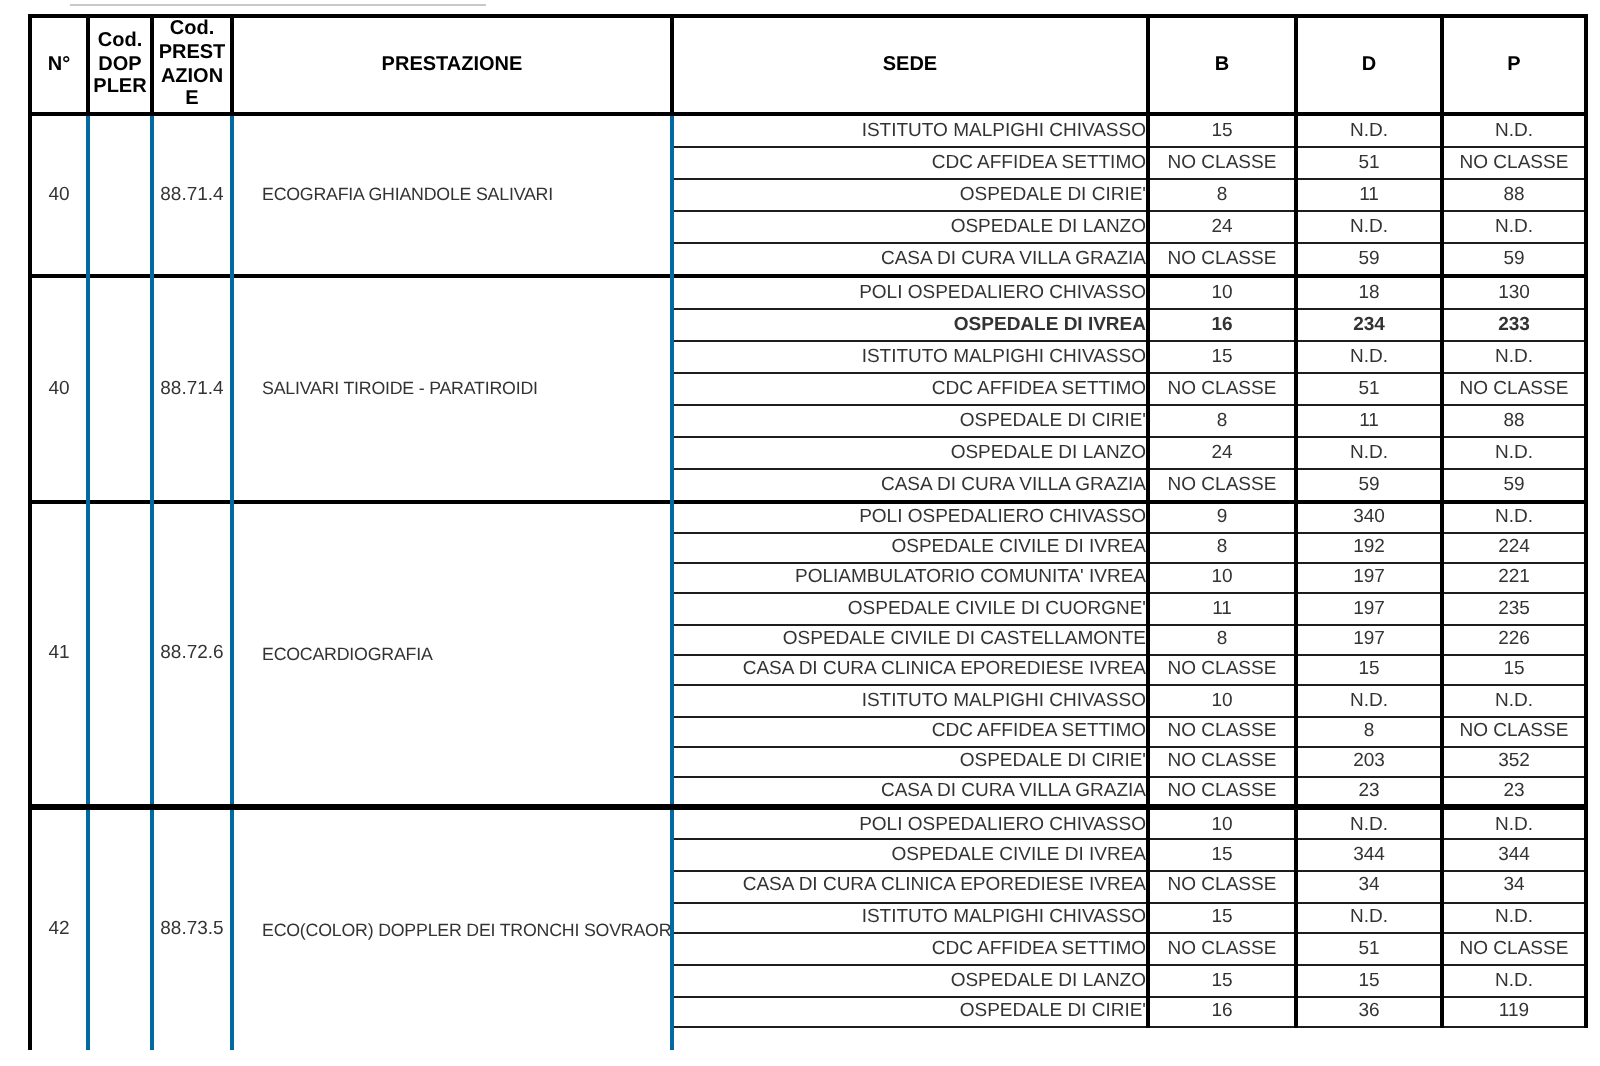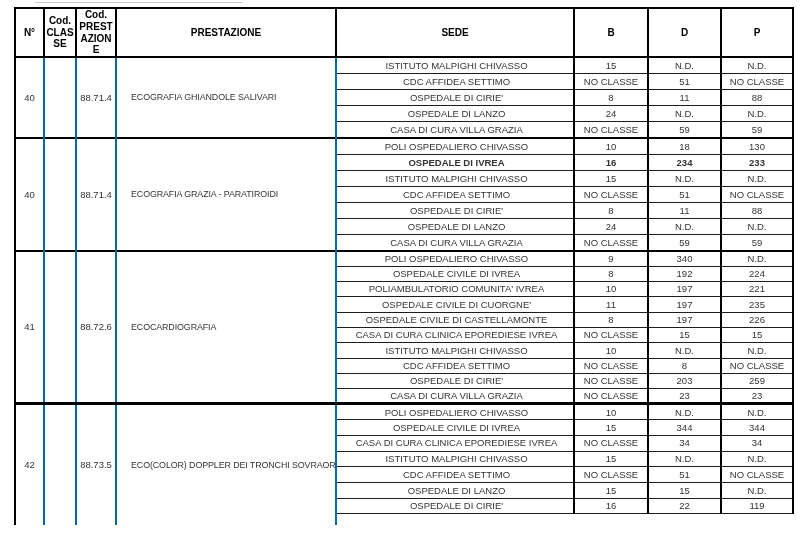--- a/index.html
+++ b/index.html
@@ -31,21 +31,21 @@
   tr.block-first > td{border-top:2px solid #000000;}
   tr.block-first.thick > td{border-top:3px solid #000000;}
   td.p-col{border-right:2px solid #000000;}
   td.left-cell{
     border-bottom:none;border-right:2px solid #0369a1;
     text-align:center;
   }
   td.prestazione-cell{
     text-align:left;padding-left:14px;font-size:8.9px;letter-spacing:-0.1px;
   }
-  td.sede-cell{text-align:center;padding-left:3px;margin-top:32px;}
+  td.sede-cell{text-align:right;padding-left:3px;margin-top:32px;}
   td.val-cell{text-align:center;}
   tr.ghost-row > td.ghost{border:none;background:transparent;}
 </style>
 </head>
 <body>
 
 <div class="top-artifact"></div>
 
 <table class="tbl">
   <colgroup>
@@ -54,21 +54,21 @@
     <col style="width:40px">
     <col style="width:220px">
     <col style="width:238px">
     <col style="width:74px">
     <col style="width:73px">
     <col style="width:72px">
   </colgroup>
   <thead>
     <tr style="height:49px">
       <th>N°</th>
-      <th>Cod. CLASSE</th>
+      <th>Cod. DOPPLER</th>
       <th>Cod. PRESTAZIONE</th>
       <th>PRESTAZIONE</th>
       <th>SEDE</th>
       <th>B</th>
       <th>D</th>
       <th>P</th>
     </tr>
   </thead>
   <tbody id="table-body">
       <tr class="block-first" style="height: 16.2px;">
@@ -102,21 +102,21 @@
       <tr style="height: 16.2px;">
         <td class="sede-cell">CASA DI CURA VILLA GRAZIA</td>
         <td class="val-cell">NO CLASSE</td>
         <td class="val-cell">59</td>
         <td class="val-cell p-col">59</td>
       </tr>
       <tr class="block-first" style="height: 16.14px;">
         <td rowspan="7" class="left-cell">40</td>
         <td rowspan="7" class="left-cell"></td>
         <td rowspan="7" class="left-cell">88.71.4</td>
-        <td rowspan="7" class="left-cell prestazione-cell">ECOGRAFIA GRAZIA - PARATIROIDI</td>
+        <td rowspan="7" class="left-cell prestazione-cell">SALIVARI TIROIDE - PARATIROIDI</td>
         <td class="sede-cell">POLI OSPEDALIERO CHIVASSO</td>
         <td class="val-cell">10</td>
         <td class="val-cell">18</td>
         <td class="val-cell p-col">130</td>
       </tr>
       <tr style="height: 16.14px; font-weight: bold;">
         <td class="sede-cell">OSPEDALE DI IVREA</td>
         <td class="val-cell">16</td>
         <td class="val-cell">234</td>
         <td class="val-cell p-col">233</td>
@@ -200,21 +200,21 @@
       <tr style="height: 15.3px;">
         <td class="sede-cell">CDC AFFIDEA SETTIMO</td>
         <td class="val-cell">NO CLASSE</td>
         <td class="val-cell">8</td>
         <td class="val-cell p-col">NO CLASSE</td>
       </tr>
       <tr style="height: 15.3px;">
         <td class="sede-cell">OSPEDALE DI CIRIE'</td>
         <td class="val-cell">NO CLASSE</td>
         <td class="val-cell">203</td>
-        <td class="val-cell p-col">259</td>
+        <td class="val-cell p-col">352</td>
       </tr>
       <tr style="height: 15.3px;">
         <td class="sede-cell">CASA DI CURA VILLA GRAZIA</td>
         <td class="val-cell">NO CLASSE</td>
         <td class="val-cell">23</td>
         <td class="val-cell p-col">23</td>
       </tr>
       <tr class="block-first thick" style="height: 15.71px;">
         <td rowspan="8" class="left-cell">42</td>
         <td rowspan="8" class="left-cell"></td>
@@ -251,21 +251,21 @@
       </tr>
       <tr style="height: 15.71px;">
         <td class="sede-cell">OSPEDALE DI LANZO</td>
         <td class="val-cell">15</td>
         <td class="val-cell">15</td>
         <td class="val-cell p-col">N.D.</td>
       </tr>
       <tr style="height: 15.71px;">
         <td class="sede-cell">OSPEDALE DI CIRIE'</td>
         <td class="val-cell">16</td>
-        <td class="val-cell">22</td>
+        <td class="val-cell">36</td>
         <td class="val-cell p-col">119</td>
       </tr>
       <tr class="ghost-row" style="height: 11px;">
         <td class="ghost"></td>
         <td class="ghost"></td>
         <td class="ghost"></td>
         <td class="ghost"></td>
       </tr>
     </tbody>
 </table>

